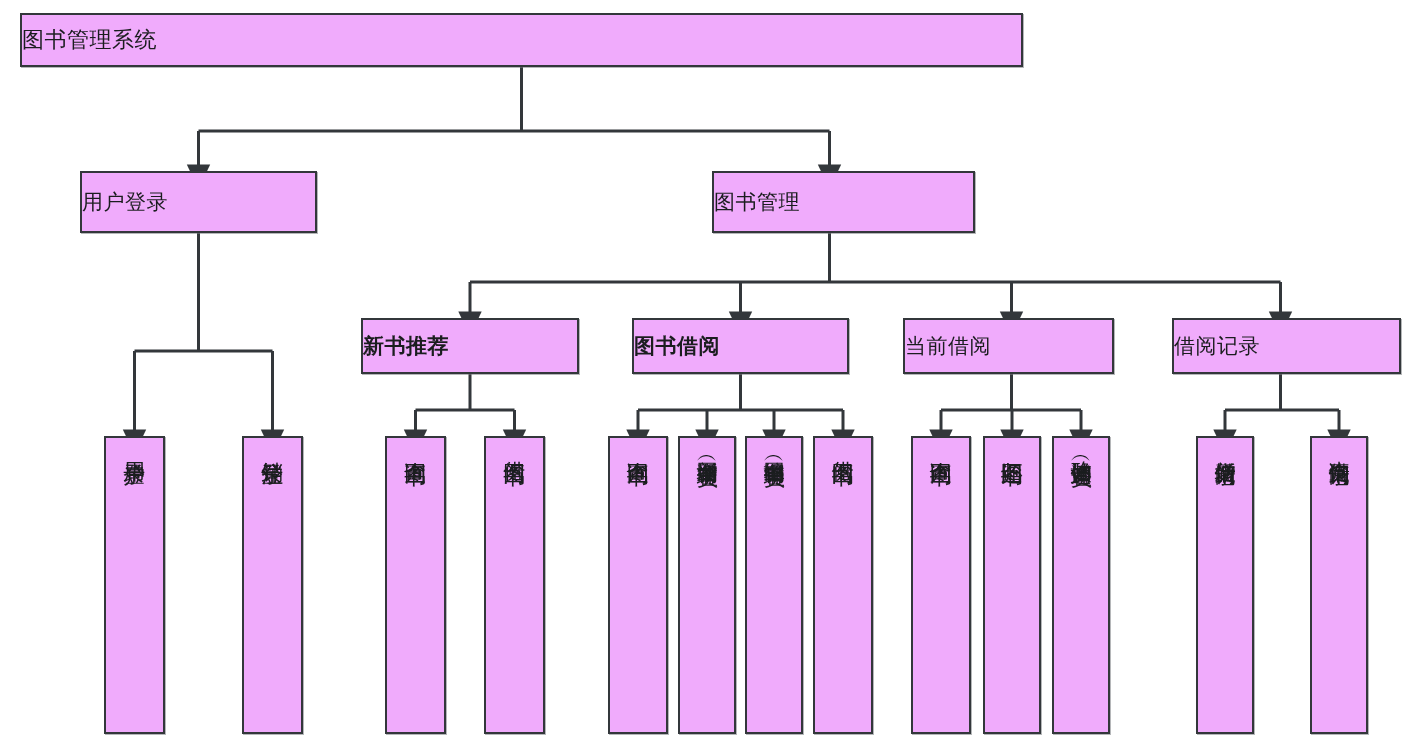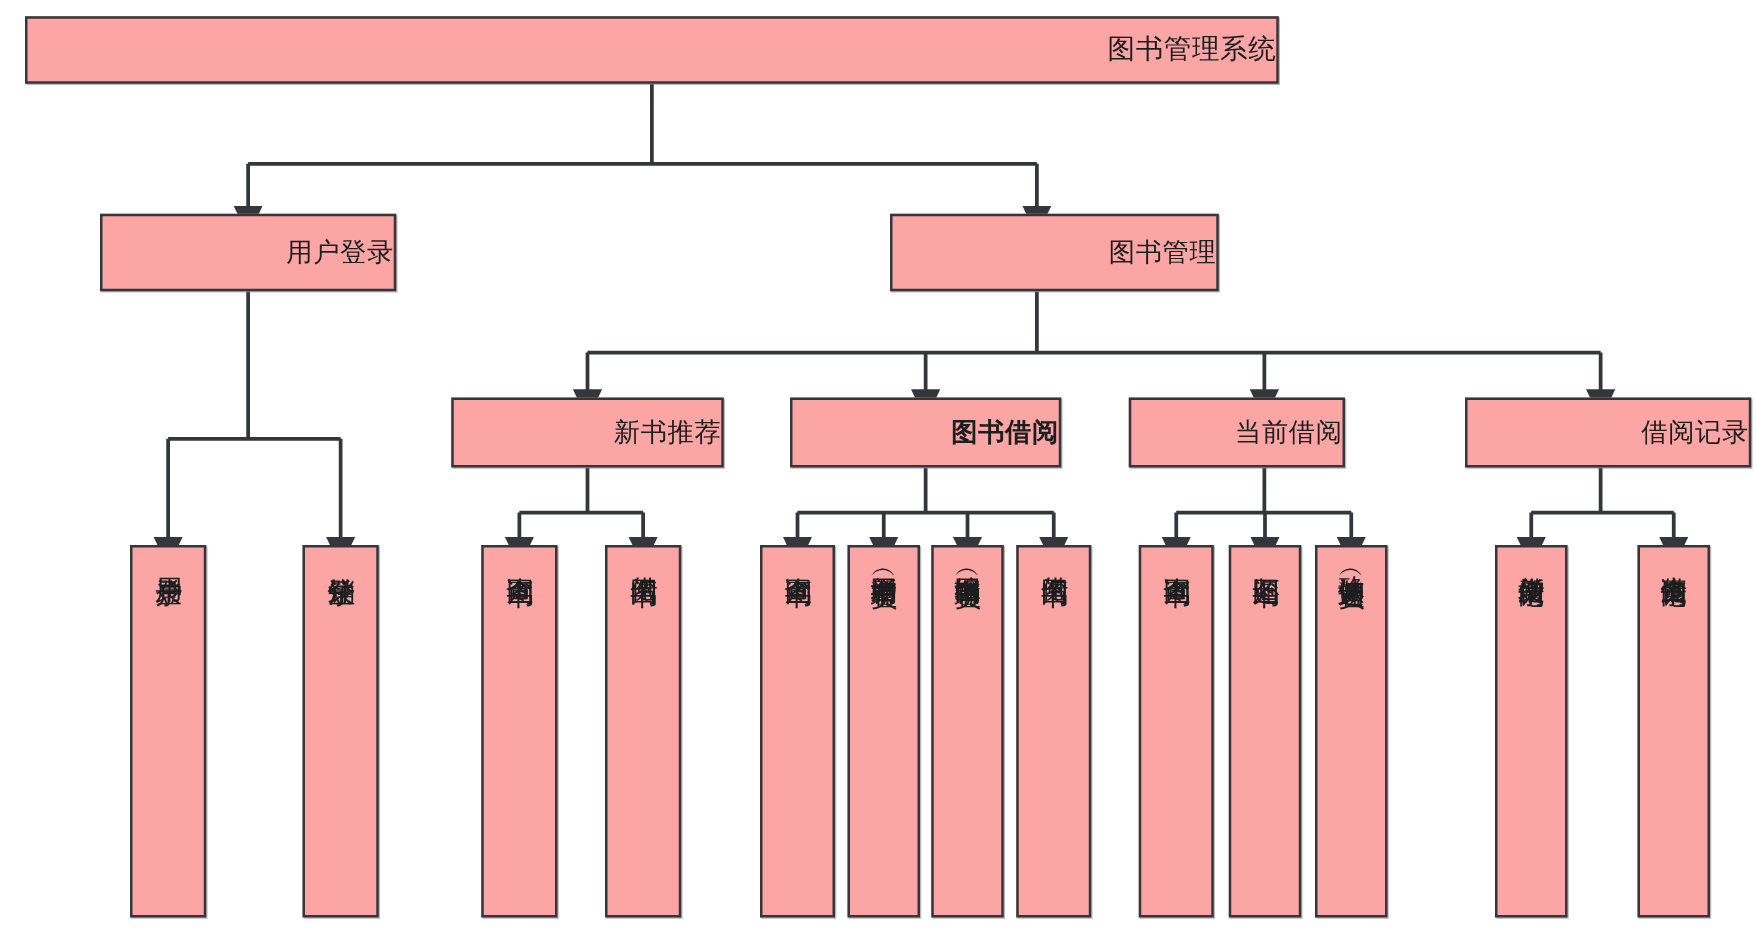--- a/index.html
+++ b/index.html
@@ -22,26 +22,26 @@
     position: absolute;
     left: 0;
     top: 0;
     width: 1405px;
     height: 747px;
     pointer-events: none;
   }
   .node {
     position: absolute;
     box-sizing: border-box;
-    background: #fca5a5;
+    background: #f0abfc;
     border: 2px solid #33373b;
     box-shadow: 1px 1px 0 0 rgba(120,124,128,0.55);
     display: flex;
     align-items: center;
-    justify-content: flex-end;
+    justify-content: flex-start;
     color: #1b1d1f;
     z-index: 2;
   }
   .node-label {
     display: block;
     text-align: center;
     line-height: 1.08;
     letter-spacing: 0.5px;
     white-space: nowrap;
   }
@@ -128,27 +128,27 @@
   <div id="node-layer">
       <div class="node horizontal root" style="left: 20px; top: 13px; width: 1003px; height: 54px;">
         <span class="node-label">图书管理系统</span>
       </div>
       <div class="node horizontal" style="left: 80px; top: 171px; width: 237px; height: 62px;">
         <span class="node-label">用户登录</span>
       </div>
       <div class="node horizontal" style="left: 712px; top: 171px; width: 263px; height: 62px;">
         <span class="node-label">图书管理</span>
       </div>
-      <div class="node horizontal" style="left: 361px; top: 318px; width: 218px; height: 56px;">
+      <div class="node horizontal" style="left: 361px; top: 318px; width: 218px; height: 56px; font-weight: bold;">
         <span class="node-label">新书推荐</span>
       </div>
       <div class="node horizontal" style="left: 632px; top: 318px; width: 217px; height: 56px; font-weight: bold;">
         <span class="node-label">图书借阅</span>
       </div>
-      <div class="node horizontal" style="left: 903px; top: 318px; width: 173px; height: 56px;">
+      <div class="node horizontal" style="left: 903px; top: 318px; width: 211px; height: 56px;">
         <span class="node-label">当前借阅</span>
       </div>
       <div class="node horizontal" style="left: 1172px; top: 318px; width: 229px; height: 56px;">
         <span class="node-label">借阅记录</span>
       </div>
       <div class="node vertical" style="left: 104px; top: 436px; width: 61px; height: 298px;">
         <span class="node-label">用户登录</span>
       </div>
       <div class="node vertical" style="left: 242px; top: 436px; width: 61px; height: 298px;">
         <span class="node-label">注销登录</span>

